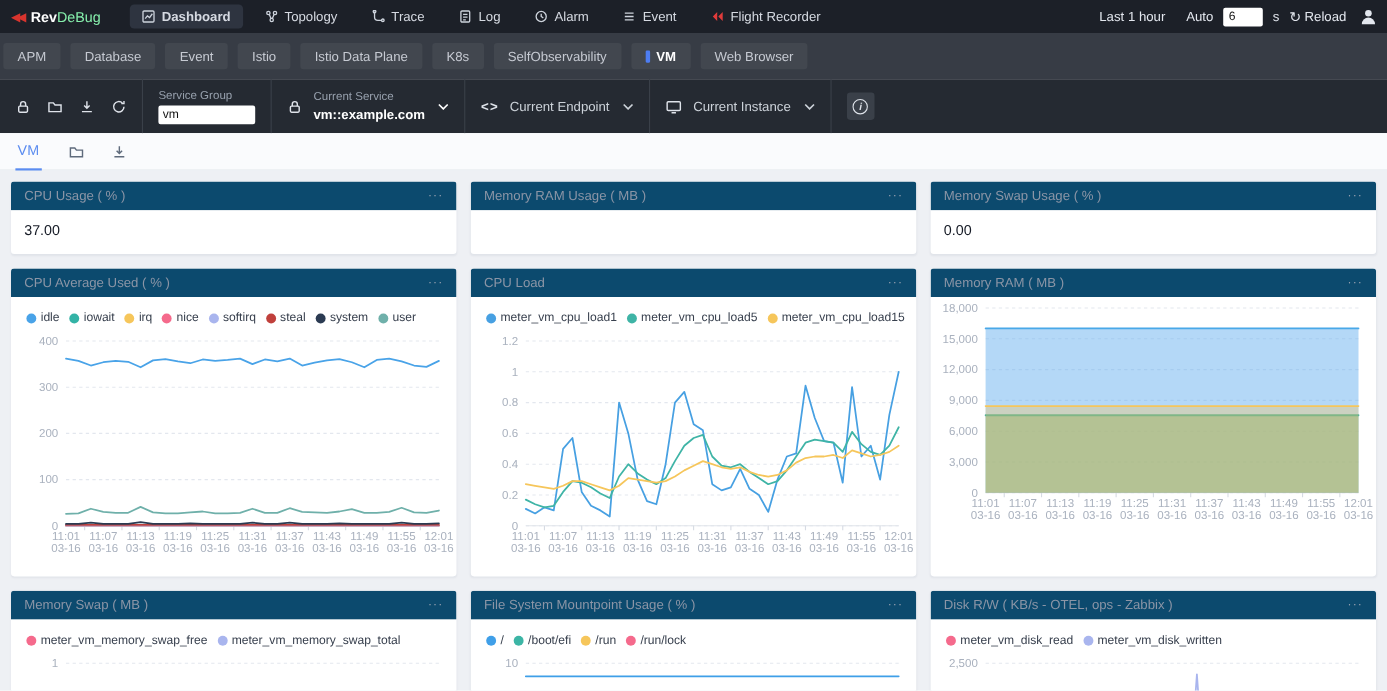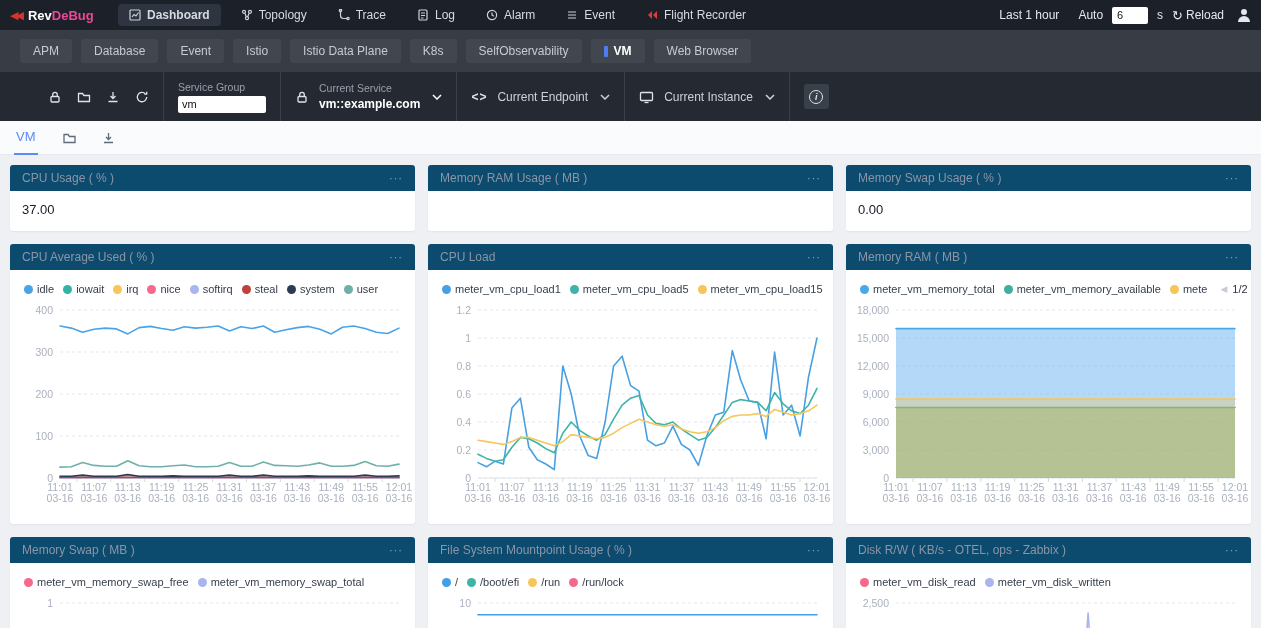--- a/index.html
+++ b/index.html
@@ -4,40 +4,40 @@
 <style>
   * { box-sizing: border-box; margin: 0; padding: 0; }
   body { font-family: "Liberation Sans", sans-serif; }
   .page { width:1261px; height:628px; overflow:hidden; background:#eef0f4; position:relative; }
 
   
   .navbar { height:30px; background:#1c2028; display:flex; align-items:center; padding:0 10px; color:#dde1e8; font-size:12px; }
   .logo { display:flex; align-items:center; gap:4px; width:108px; }
   .logo-marks { color:#d8342e; font-size:11px; letter-spacing:-3px; margin-right:3px; }
   .logo-rev { color:#fff; font-weight:bold; font-size:13px;text-align:right; }
-  .logo-debug { color:#ec4899; font-weight:bold; font-size:13px; }
+  .logo-debug { color:#86efac; font-weight:normal; font-size:13px; }
   .nav-item { display:flex; align-items:center; gap:6px; padding:4px 11px; margin-right:9px; border-radius:4px; cursor:pointer; color:#d6dae2; }
   .nav-item.active { background:#2e3440;font-weight:bold; }
   .nav-item svg { stroke:#cdd3dc; }
   .nav-right { margin-left:auto; display:flex; align-items:center; gap:9px; color:#e3e7ee; }
   .interval-input { width:36px; height:17px; border:none; border-radius:2px; font-size:11px; padding:0 5px; background:#fff; color:#111; }
   .reload { display:flex; align-items:center; gap:3px; cursor:pointer; }
   .reload-glyph { font-size:13px; }
   .avatar-icon { width:14px; height:13px; position:relative; margin-left:4px; }
   .avatar-icon::before { content:""; position:absolute; left:4px; top:0; width:6px; height:6px; border-radius:50%; background:#e3e7ee; }
   .avatar-icon::after { content:""; position:absolute; left:1px; top:7px; width:12px; height:6px; border-radius:6px 6px 0 0; background:#e3e7ee; }
 
   
-  .subnav { height:42px; background:#373c45; display:flex; align-items:center; padding:0 20px; gap:9px; }
+  .subnav { height:42px; background:#373c45; display:flex; align-items:center; padding:0 3px; gap:9px; }
   .chip { background:#42474f; color:#c6cad2; font-size:12px; padding:5px 13px; border-radius:3px; cursor:pointer; display:flex; align-items:center; }
   .chip.active { color:#fff; font-weight:bold; }
   .chip-bar { display:inline-block; width:4px; height:11px; background:#4d7df2; border-radius:1px; margin-right:6px; }
 
   
-  .toolbar { height:49px; background:#252a32; display:flex; align-items:stretch;padding-left:34px; }
+  .toolbar { height:49px; background:#252a32; display:flex; align-items:stretch; }
   .tb-sec { display:flex; align-items:center; padding:0 14px; border-right:1px solid #3a4049; }
   .tb-sec:last-child { border-right:none; }
   .tb-icons { gap:15px; }
   .tb-icons svg { stroke:#dfe3ea; cursor:pointer; }
   .tb-field { display:flex; flex-direction:column; justify-content:center; }
   .tb-label { font-size:10.5px; color:#97a0ad; margin-bottom:3px; }
   .tb-value { font-size:12px; color:#fff; font-weight:bold; }
   .sg-input { width:88px; height:17px; border:none; border-radius:2px; font-size:11px; padding:0 4px; background:#fff; color:#111; }
   .tb-sel-icon { margin-right:10px; stroke:#dfe3ea; }
   .tb-plain { font-size:12px; color:#ccd2d9; }
@@ -436,38 +436,20 @@
               <path d="M50.0,140.2 L58.5,141.6 L67.0,143.0 L75.4,144.4 L83.9,141.6 L92.4,137.4 L100.8,137.4 L109.3,140.2 L117.8,143.0 L126.3,145.8 L134.8,141.6 L143.2,134.6 L151.7,136.0 L160.2,137.4 L168.7,138.8 L177.1,137.4 L185.6,133.2 L194.1,127.6 L202.6,123.4 L211.0,119.2 L219.5,122.0 L228.0,124.8 L236.4,126.2 L244.9,124.8 L253.4,129.0 L261.9,131.8 L270.4,133.2 L278.8,131.8 L287.3,127.6 L295.8,120.6 L304.3,116.4 L312.7,115.0 L321.2,115.0 L329.7,113.6 L338.1,116.4 L346.6,109.4 L355.1,112.2 L363.6,115.0 L372.1,113.6 L380.5,110.8 L389.0,105.2" fill="none" stroke="#f6c65b" stroke-width="1.6" stroke-linejoin="round" stroke-linecap="round"></path>
             </svg></div>
       </div>
     </div>
     <div class="card chart-card">
       <div class="card-head">
           <span class="card-title">Memory RAM ( MB )</span>
           <span class="more">···</span>
         </div>
       <div class="chart">
-        <div class="legend">
-            <span class="legend-item">
-              <span class="legend-dot" style="background: rgb(73, 168, 232);"></span>
-              <span>meter_vm_memory_total</span>
-            </span>
-            <span class="legend-item">
-              <span class="legend-dot" style="background: rgb(63, 174, 159);"></span>
-              <span>meter_vm_memory_available</span>
-            </span>
-            <span class="legend-item">
-              <span class="legend-dot" style="background: rgb(246, 198, 91);"></span>
-              <span>mete</span>
-            </span>
-            <span class="legend-pager">
-              <span class="pager-prev">◀</span>
-              <span class="pager-text">1/2</span>
-            </span>
-          </div>
         <div class="plot"><svg width="405" height="210">
               <line x1="50" y1="178.0" x2="389" y2="178.0" stroke="#e3e7ee" stroke-dasharray="3,3"></line>
               <text x="43" y="181.5" text-anchor="end">0</text>
               <line x1="50" y1="150.0" x2="389" y2="150.0" stroke="#e3e7ee" stroke-dasharray="3,3"></line>
               <text x="43" y="153.5" text-anchor="end">3,000</text>
               <line x1="50" y1="122.0" x2="389" y2="122.0" stroke="#e3e7ee" stroke-dasharray="3,3"></line>
               <text x="43" y="125.5" text-anchor="end">6,000</text>
               <line x1="50" y1="94.0" x2="389" y2="94.0" stroke="#e3e7ee" stroke-dasharray="3,3"></line>
               <text x="43" y="97.5" text-anchor="end">9,000</text>
               <line x1="50" y1="66.0" x2="389" y2="66.0" stroke="#e3e7ee" stroke-dasharray="3,3"></line>

